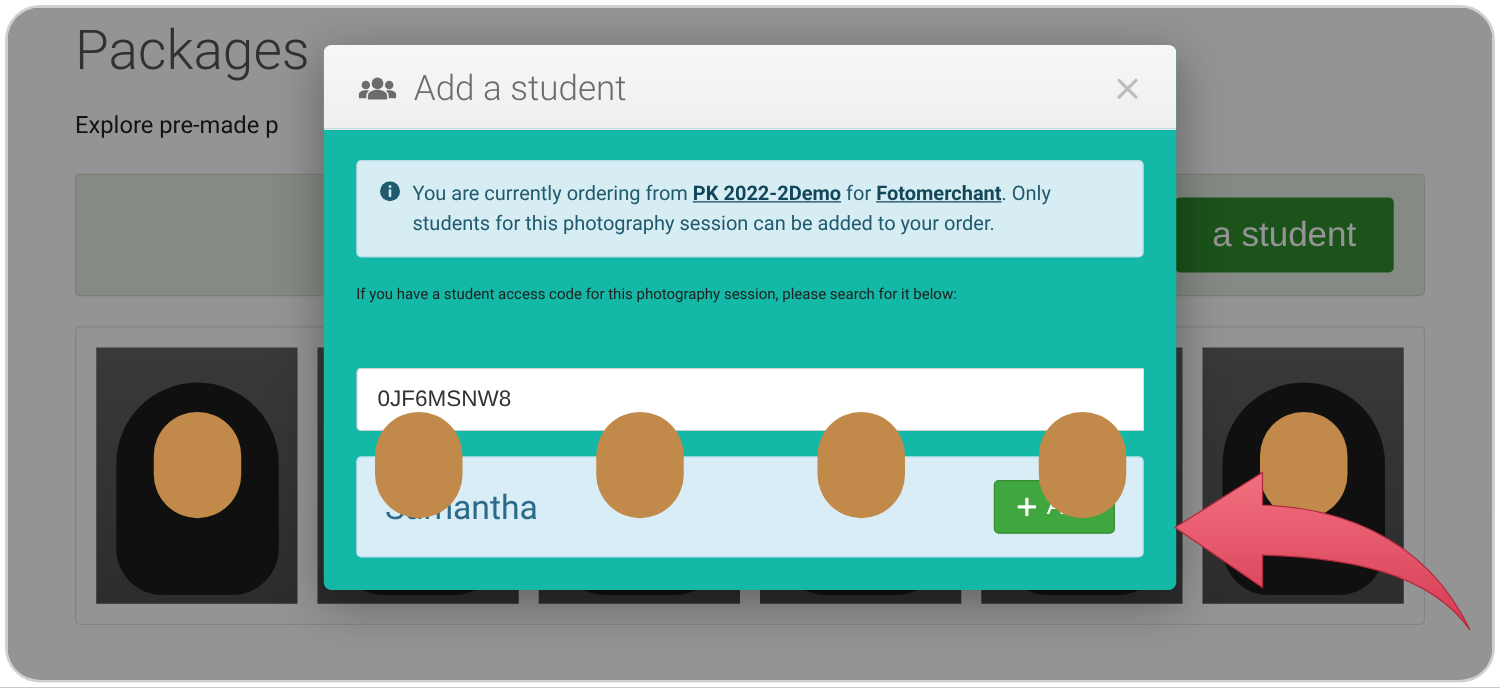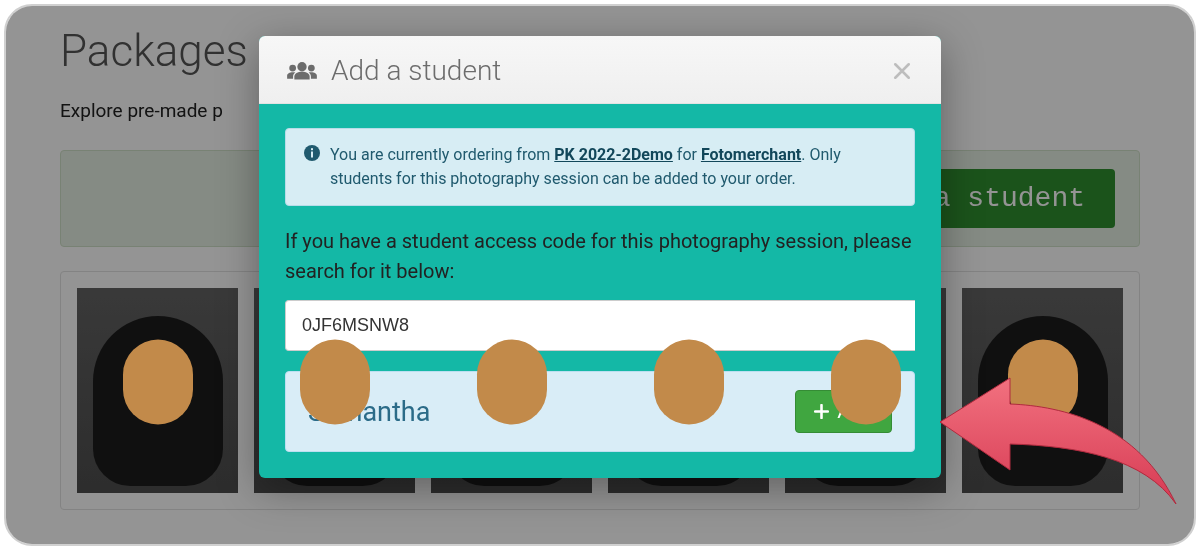--- a/index.html
+++ b/index.html
@@ -15,21 +15,21 @@
     position: absolute;
     top: 4px; left: 4px; right: 4px; bottom: 4px;
     border: 2px solid #d0d0d0;
     border-radius: 28px;
     overflow: hidden;
     background: #fff;
   }
   .bg-page {
     position: absolute;
     inset: 0;
-    padding: 19px 54px;
+    padding: 8px 54px;
     color: #333;
   }
   .bg-title {
     font-size: 44px;
     font-weight: 300;
     color: #555;
     margin-bottom: 22px;
   }
   .bg-subtitle {
     font-size: 19px;
@@ -56,21 +56,20 @@
     font-size: 17px;
     color: #333;
   }
   .bg-banner-btn {
     background: #2f8f2f;
     color: #fff;
     border-radius: 4px;
     padding: 14px 30px;
     font-size: 28px;
     border: none;
-    font-family: Liberation Mono, monospace;
   }
   .bg-gallery {
     border: 1px solid #e2e2e2;
     border-radius: 4px;
     padding: 16px;
     display: flex;
     gap: 16px;
   }
   .bg-thumb {
     width: 170px;
@@ -161,38 +160,39 @@
     gap: 10px;
   }
   .info-box .info-icon {
     flex-shrink: 0;
     margin-top: 2px;
   }
   .info-box .info-icon svg { width:16px; height:16px; display:block; fill:#205a6e; }
   .info-box .bold { font-weight: 700; text-decoration: underline; color: #12475a; }
 
   .prompt-text {
-    font-size: 20px;
+    font-size: 12px;
     color: #222;
     line-height: 1.5;
     margin-bottom: 14px;
   }
 
   .search-row {
     display: flex;
     margin-bottom: 20px;
   }
   .search-input {
     flex: 1;
     border: 1px solid #ccc;
     border-right: none;
     border-radius: 4px 0 0 4px;
     padding: 14px 16px;
     font-size: 18px;
     color: #333;
+    margin-top: 36px;
   }
   .search-btn {
     border: 1px solid #ccc;
     background: #fff;
     border-radius: 0 4px 4px 0;
     padding: 0 24px;
     font-size: 19px;
     color: #222;
     cursor: pointer;
   }

